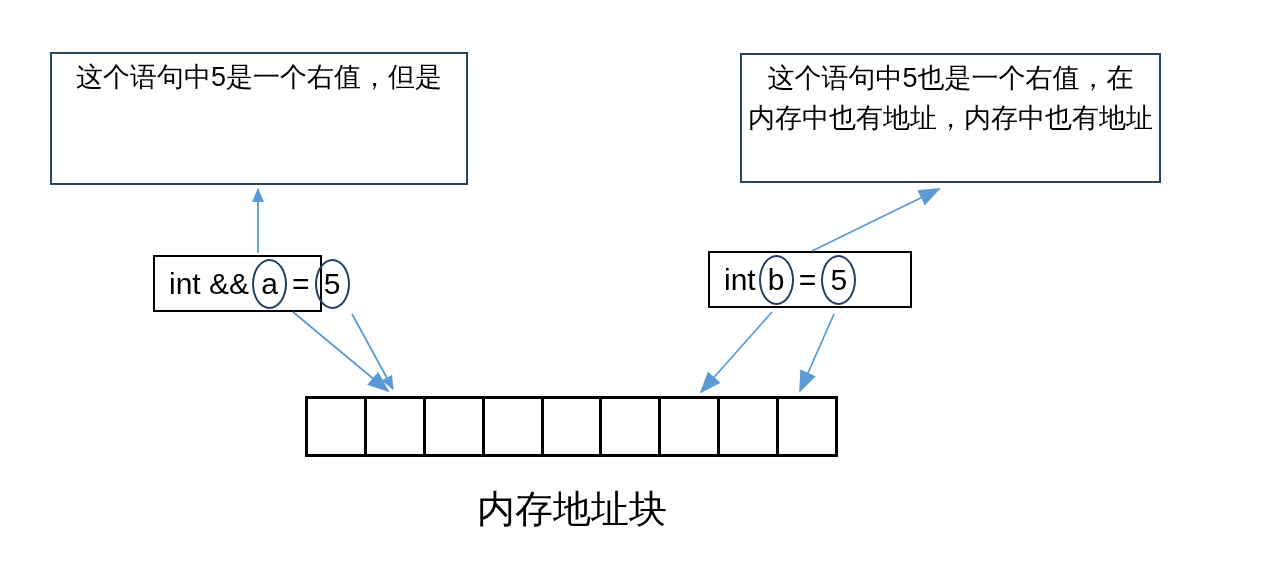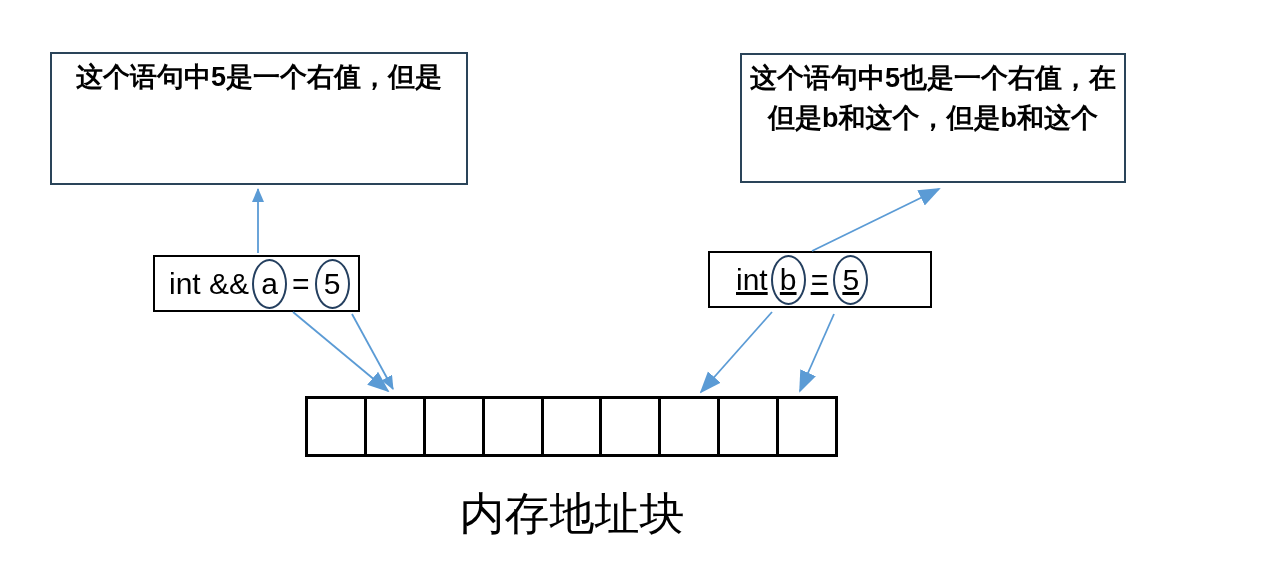--- a/index.html
+++ b/index.html
@@ -16,35 +16,35 @@
     position:absolute;
     box-sizing:border-box;
     border:2.5px solid var(--callout_border,#2A4459);
     background:#fff;
     text-align:center;
     font-size:27px;
     line-height:40px;
     padding-top:3px;
   }
   .callout-left{left:50px;top:52px;width:418px;height:133px;}
-  .callout-right{left:740px;top:53px;width:386px;height:130px;}
-  .callout-line{white-space:nowrap;font-weight:bold;}
+  .callout-right{left:740px;top:53px;width:421px;height:130px;}
+  .callout-line{white-space:nowrap;}
   
   .code-box{
     position:absolute;
     box-sizing:border-box;
     border:2.5px solid var(--code_border,#000);
     background:#fff;
     display:flex;
     align-items:center;
     font-size:30px;
     gap:3px;
   }
-  .code-left{left:153px;top:255px;width:207px;height:57px;padding-left:14px;}
-  .code-right{left:708px;top:251px;width:224px;height:57px;padding-left:26px;text-decoration:underline;}
+  .code-left{left:153px;top:255px;width:169px;height:57px;padding-left:14px;}
+  .code-right{left:708px;top:251px;width:204px;height:57px;padding-left:14px;}
   .code-kw{white-space:pre;}
   .ellipse{
     display:inline-flex;
     align-items:center;
     justify-content:center;
     box-sizing:border-box;
     width:35px;height:50px;
     border:2.5px solid var(--ellipse_stroke,#243F5F);
     border-radius:50%;
     flex:none;
@@ -59,39 +59,39 @@
     display:flex;
     background:#fff;
   }
   .mem-cell{flex:1 1 0;border-left:3px solid var(--memory_border,#000);}
   .mem-cell:first-child{border-left:none;}
   
   .memory-label{
     position:absolute;
     left:422px;top:484px;width:300px;
     text-align:center;
-    font-size:45px;
+    font-size:38px;
   }
   
   .arrow-svg{position:absolute;left:0;top:0;pointer-events:none;}
   .arrow-line{stroke:var(--arrow,#5B9BD5);stroke-width:1.8;fill:none;}
   .arrow-head{fill:var(--arrow,#5B9BD5);}
 </style>
 </head>
 <body>
 
 <div class="canvas">
 
   <div class="callout callout-left">
     <div class="callout-line">这个语句中5是一个右值，但是</div>
   </div>
 
   <div class="callout callout-right">
     <div class="callout-line">这个语句中5也是一个右值，在</div>
-    <div class="callout-line">但是b和这个，但是b和这个</div>
+    <div class="callout-line">内存中也有地址，内存中也有地址</div>
   </div>
 
   <div class="code-box code-left">
     <span class="code-kw">int &amp;&amp;</span>
     <span class="ellipse">
         <span>a</span>
       </span>
     <span class="code-op">=</span>
     <span class="ellipse">
         <span>5</span>

